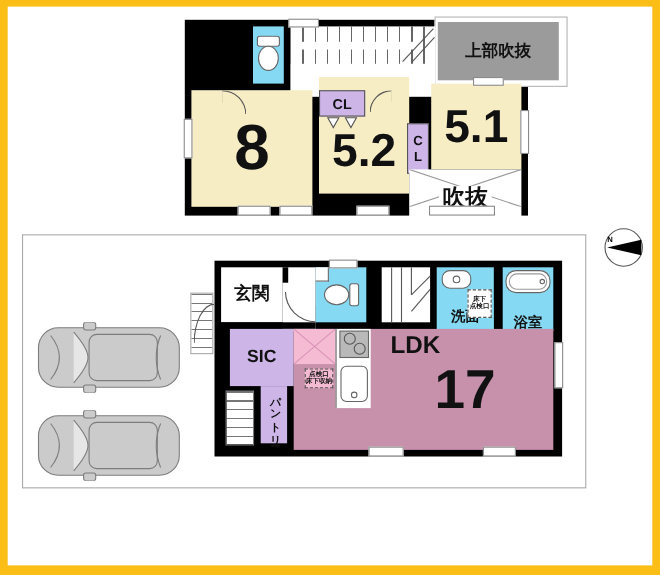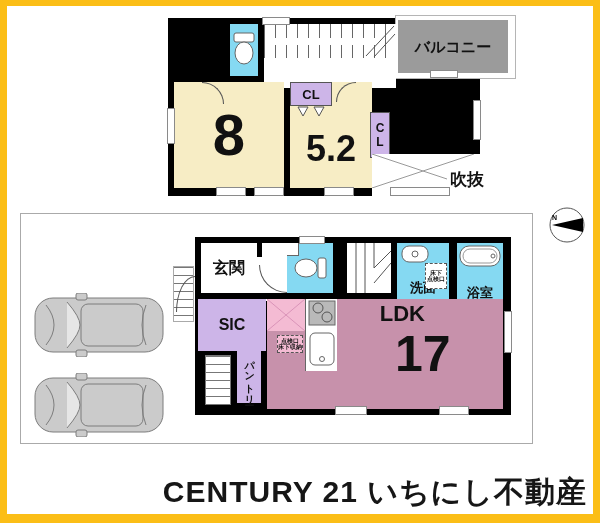--- a/index.html
+++ b/index.html
@@ -55,21 +55,21 @@
     <path d="M13 12 Q29 32 13 52" fill="none" stroke="#7d7d7d"></path>
     <path d="M113 12 Q105 32 113 52" fill="none" stroke="#7d7d7d"></path>
     <rect x="43" y="0" width="11" height="7" rx="2" fill="#CBCBCB" stroke="#7d7d7d"></rect>
     <rect x="43" y="57" width="11" height="7" rx="2" fill="#CBCBCB" stroke="#7d7d7d"></rect>
   </svg>
 
   <div class="block" style="left:168px;top:18px;width:312px;height:178px;overflow:visible;">
 
     <div class="abs" style="left:227px;top:-3px;width:119px;height:62px;border:1px solid #b5b5b5;background:#fff;"></div>
     <div class="room gray" style="left:230px;top:2px;width:110px;height:53px;font-size:15px;">
-      <span>バルコニー</span>
+      <span>上部吹抜</span>
     </div>
 
 
     <div class="room cyan" style="left:62px;top:6px;width:28px;height:52px;">
       <svg width="24" height="36" viewBox="0 0 24 36">
         <rect x="2" y="1" width="20" height="9" rx="2" fill="#fff" stroke="#666"></rect>
         <ellipse cx="12" cy="21" rx="9" ry="11" fill="#fff" stroke="#666"></ellipse>
       </svg>
     </div>
 
@@ -80,38 +80,41 @@
         <line x1="2" y1="32" x2="30" y2="2" stroke="#555"></line>
         <line x1="10" y1="33" x2="31" y2="10" stroke="#555"></line>
       </svg>
     </div>
 
     <div class="room cream" style="left:6px;top:64px;width:110px;height:106px;font-size:58px;">
       <span>8</span>
     </div>
     <div class="arc" style="left:34px;top:64px;width:22px;height:22px;border-right:1px solid #555;border-top:1px solid #555;border-top-right-radius:100%;"></div>
 
-    <div class="room cream" style="left:122px;top:64px;width:82px;height:106px;font-size:36px;">
+    <div class="room cream" style="left:122px;top:52px;width:82px;height:106px;font-size:42px;">
       <span style="margin-top:28px;">5.2</span>
     </div>
     <div class="room lav" style="left:122px;top:64px;width:42px;height:24px;font-size:13px;border:1px solid #555;box-sizing:border-box;">
       <span>CL</span>
     </div>
     <svg class="abs" style="left:124px;top:88px;" width="40" height="12" viewBox="0 0 40 12">
       <polygon points="6,1 16,1 11,10" fill="#fff" stroke="#555"></polygon>
       <polygon points="22,1 32,1 27,10" fill="#fff" stroke="#555"></polygon>
     </svg>
     <div class="arc" style="left:168px;top:64px;width:20px;height:20px;border-left:1px solid #555;border-top:1px solid #555;border-top-left-radius:100%;"></div>
 
     <div class="room lav vtext" style="left:202px;top:94px;width:20px;height:46px;font-size:12px;border:1px solid #555;box-sizing:border-box;">
       <span>CL</span>
     </div>
 
-
-    <div class="room white xbox" style="left:204px;top:136px;width:102px;height:51px;font-size:17px;padding-left:44px;">
+    <div class="room cream" style="left:224px;top:58px;width:82px;height:78px;font-size:42px;">
+      <span>5.1</span>
+    </div>
+
+    <div class="room white xbox" style="left:204px;top:136px;width:102px;height:51px;font-size:21px;">
       <svg width="102" height="34" viewBox="0 0 102 34">
         <line x1="0" y1="0" x2="102" y2="34" stroke="#999"></line>
         <line x1="0" y1="34" x2="102" y2="0" stroke="#999"></line>
       </svg>
       <span style="position:relative;background:#fff;padding:0 3px;">吹抜</span>
     </div>
 
     <div class="win" style="left:-1px;top:90px;width:8px;height:36px;"></div>
     <div class="win" style="left:94px;top:-1px;width:28px;height:8px;"></div>
     <div class="win" style="left:48px;top:169px;width:30px;height:9px;"></div>
@@ -167,32 +170,32 @@
       <span style="margin-top:41px;">浴室</span>
     </div>
     <svg class="abs" style="left:264px;top:8px;" width="42" height="22" viewBox="0 0 42 22">
       <rect x="1" y="1" width="40" height="20" rx="9" fill="#fff" stroke="#666"></rect>
       <rect x="4" y="4" width="34" height="14" rx="7" fill="none" stroke="#999"></rect>
       <circle cx="34" cy="11" r="2" fill="none" stroke="#666"></circle>
     </svg>
 
     <div class="abs" style="left:6px;top:56px;width:86px;height:6px;background:#000;"></div>
 
-    <div class="room lav" style="left:3px;top:62px;width:68px;height:52px;font-size:16px;">
+    <div class="room lav" style="left:14px;top:62px;width:58px;height:52px;font-size:16px;">
       <span>SIC</span>
     </div>
 
     <div class="abs steps" style="left:10px;top:118px;width:24px;height:48px;"></div>
 
     <div class="room lav vtext" style="left:42px;top:114px;width:24px;height:52px;font-size:10px;">
       <span>パントリー</span>
     </div>
 
     <div class="room pink" style="left:72px;top:62px;width:236px;height:110px;"></div>
-    <div class="abs" style="left:160px;top:64px;width:70px;text-align:right;color:#111;">
+    <div class="abs" style="left:160px;top:64px;width:70px;text-align:left;color:#111;">
       <div style="font-size:22px;font-weight:bold;">LDK</div>
       <div style="font-size:50px;font-weight:bold;margin-top:-2px;margin-left:40px;">17</div>
     </div>
 
     <div class="abs lpink xbox" style="left:72px;top:62px;width:38px;height:32px;">
       <svg width="38" height="32" viewBox="0 0 38 32">
         <line x1="0" y1="0" x2="38" y2="32" stroke="#da93b8"></line>
         <line x1="0" y1="32" x2="38" y2="0" stroke="#da93b8"></line>
       </svg>
     </div>
@@ -220,14 +223,13 @@
   </div>
 
   <div class="arc" style="left:176px;top:276px;width:19px;height:36px;border-top:1px solid #555;border-left:1px solid #555;border-top-left-radius:100%;"></div>
 
   <svg class="abs" style="left:546px;top:204px;" width="42" height="42" viewBox="0 0 42 42">
     <circle cx="21" cy="21" r="17" fill="#fff" stroke="#555"></circle>
     <polygon points="6,21 37,14 37,28" fill="#000"></polygon>
     <text id="compass-n" x="6" y="16" font-size="7" font-weight="bold" fill="#000">N</text>
   </svg>
 
-  <div id="footer-brand">CENTURY 21 いちにし不動産</div>
 </div>
 
 </body></html>

